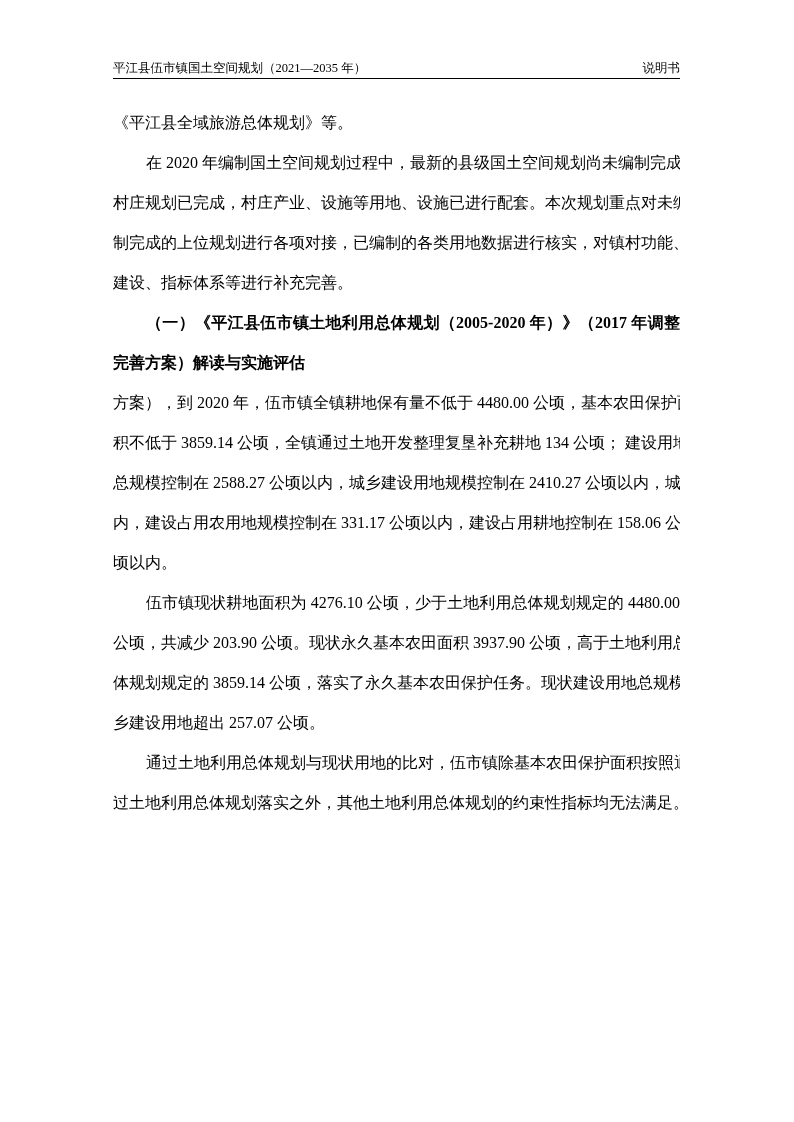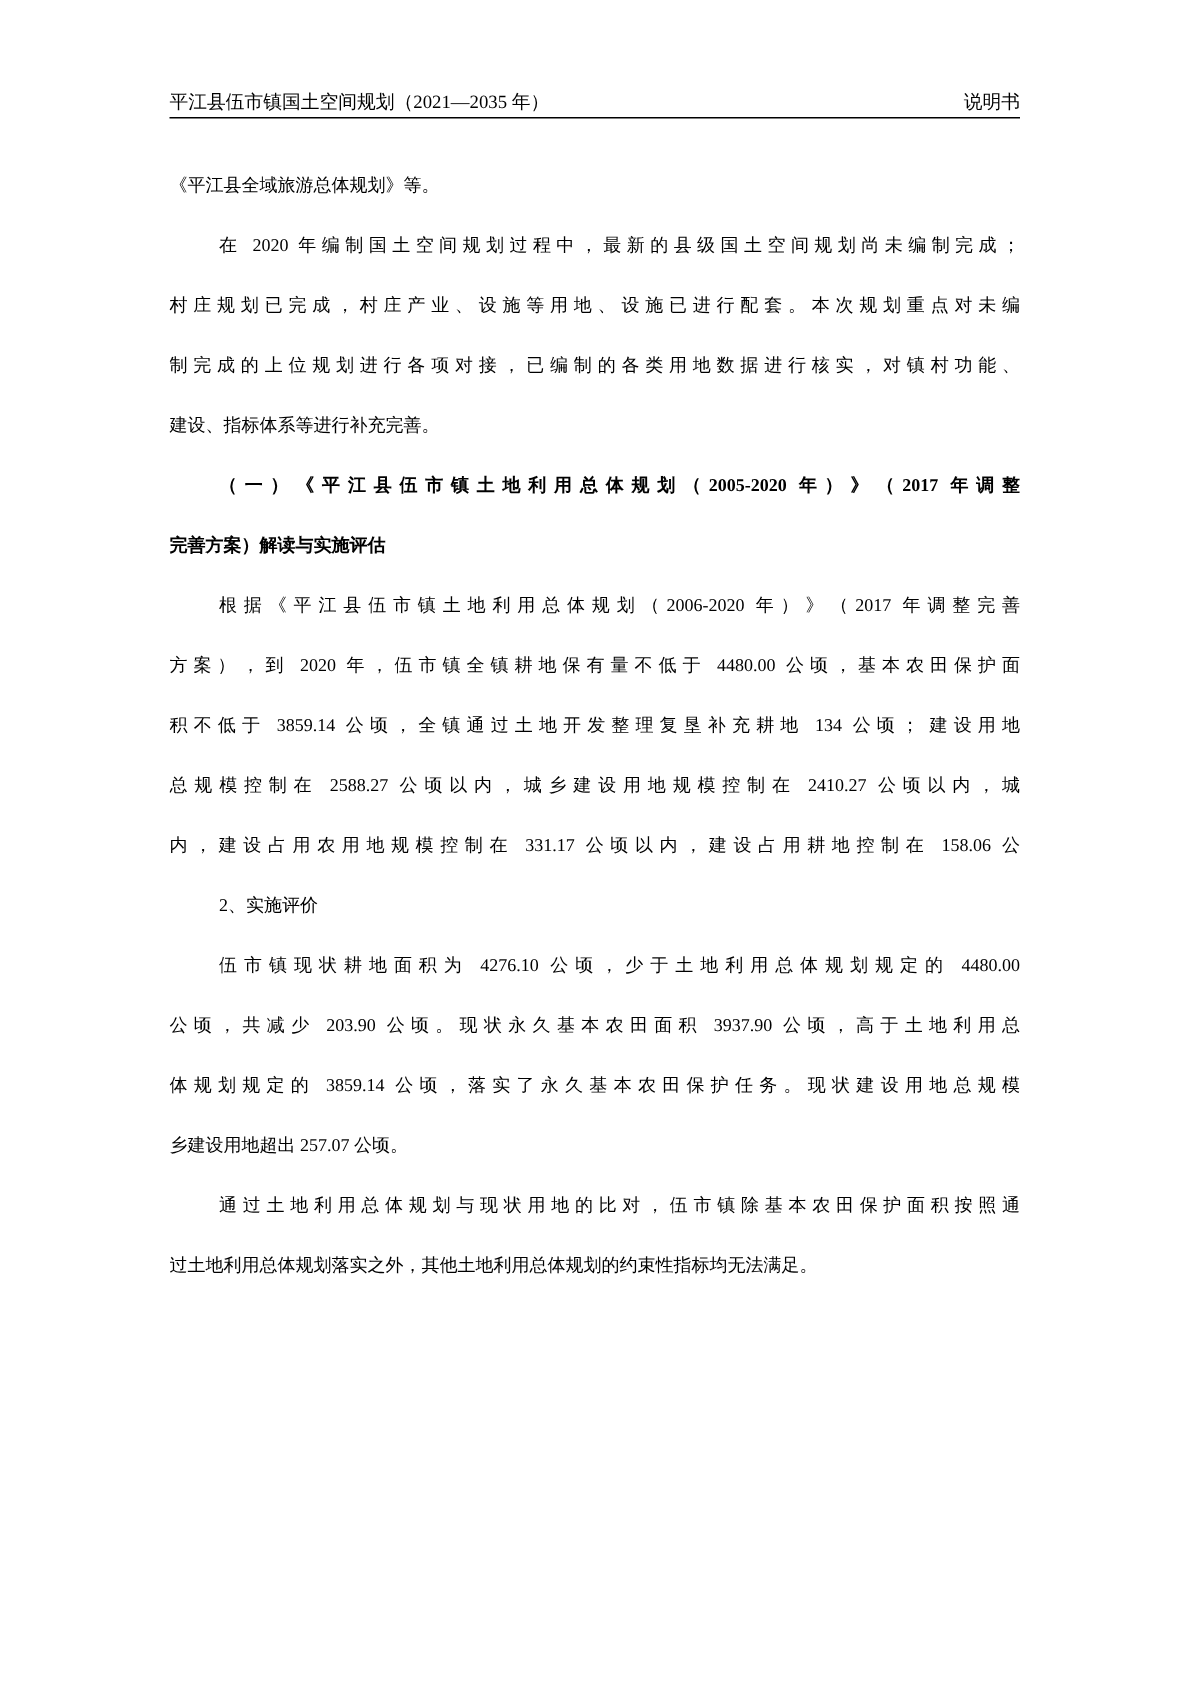--- a/index.html
+++ b/index.html
@@ -29,21 +29,21 @@
     padding-bottom: 2px;
     border-bottom: 1px solid #000000;
   }
   .header .h-left { white-space: nowrap; }
   .header .h-right { white-space: nowrap; }
   .content {
     position: absolute;
     left: 113px;
     top: 103px;
     width: 567px;
-    font-size: 12px;
+    font-size: 16px;
     line-height: 40px;
   }
   .block { margin: 0; padding: 0; }
   .block.bold { font-weight: bold; }
   .tline {
     height: 40px;
     text-align: left;
     white-space: nowrap;
     overflow: hidden;
   }
@@ -87,28 +87,25 @@
         <div class="tline just ind">在 2020 年编制国土空间规划过程中，最新的县级国土空间规划尚未编制完成；</div>
         <div class="tline just">村庄规划已完成，村庄产业、设施等用地、设施已进行配套。本次规划重点对未编</div>
         <div class="tline just">制完成的上位规划进行各项对接，已编制的各类用地数据进行核实，对镇村功能、</div>
         <div class="tline">建设、指标体系等进行补充完善。</div>
       </div>
       <div class="block bold">
         <div class="tline just ind">（一）《平江县伍市镇土地利用总体规划（2005-2020 年）》（2017 年调整</div>
         <div class="tline">完善方案）解读与实施评估</div>
       </div>
       <div class="block">
-        <div class="tline just ind">根据《平江县伍市镇土地利用总体规划（2006-2020 年）》（2017 年调整完善</div>
         <div class="tline just">方案），到 2020 年，伍市镇全镇耕地保有量不低于 4480.00 公顷，基本农田保护面</div>
         <div class="tline just">积不低于 3859.14 公顷，全镇通过土地开发整理复垦补充耕地 134 公顷； 建设用地</div>
         <div class="tline just">总规模控制在 2588.27 公顷以内，城乡建设用地规模控制在 2410.27 公顷以内，城</div>
         <div class="tline just">内，建设占用农用地规模控制在 331.17 公顷以内，建设占用耕地控制在 158.06 公</div>
-      </div>
-      <div class="block">
-        <div class="tline ind">2、实施评价</div>
+        <div class="tline">顷以内。</div>
       </div>
       <div class="block">
         <div class="tline just ind">伍市镇现状耕地面积为 4276.10 公顷，少于土地利用总体规划规定的 4480.00</div>
         <div class="tline just">公顷，共减少 203.90 公顷。现状永久基本农田面积 3937.90 公顷，高于土地利用总</div>
         <div class="tline just">体规划规定的 3859.14 公顷，落实了永久基本农田保护任务。现状建设用地总规模</div>
         <div class="tline">乡建设用地超出 257.07 公顷。</div>
       </div>
       <div class="block">
         <div class="tline just ind">通过土地利用总体规划与现状用地的比对，伍市镇除基本农田保护面积按照通</div>
         <div class="tline">过土地利用总体规划落实之外，其他土地利用总体规划的约束性指标均无法满足。</div>

